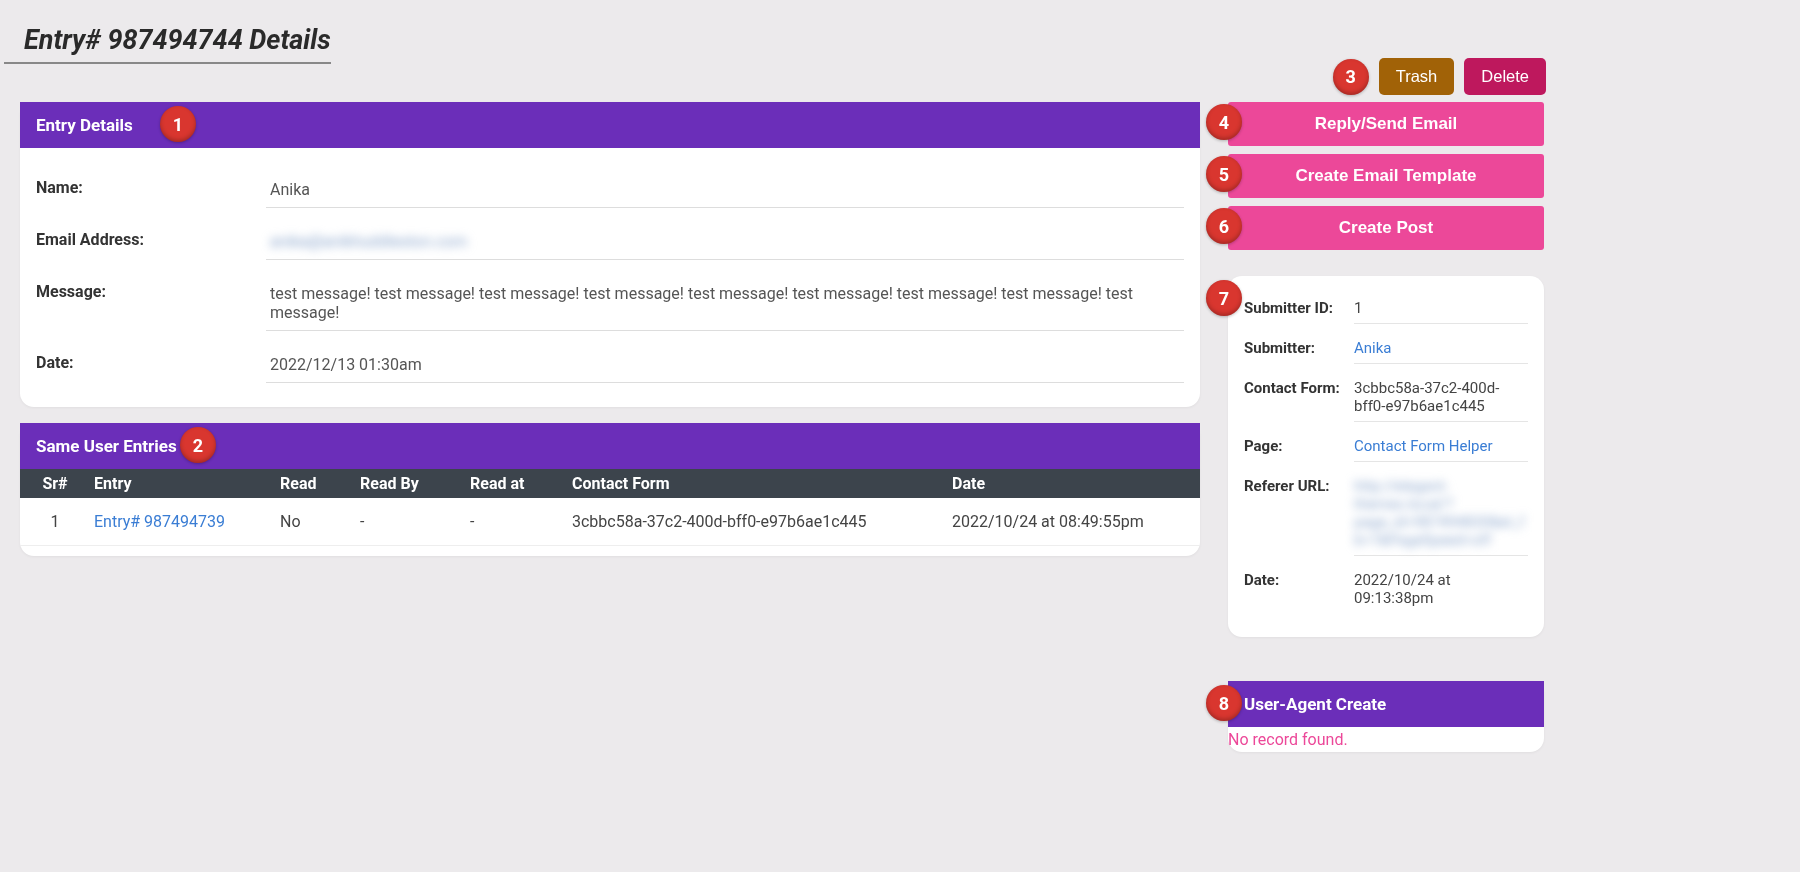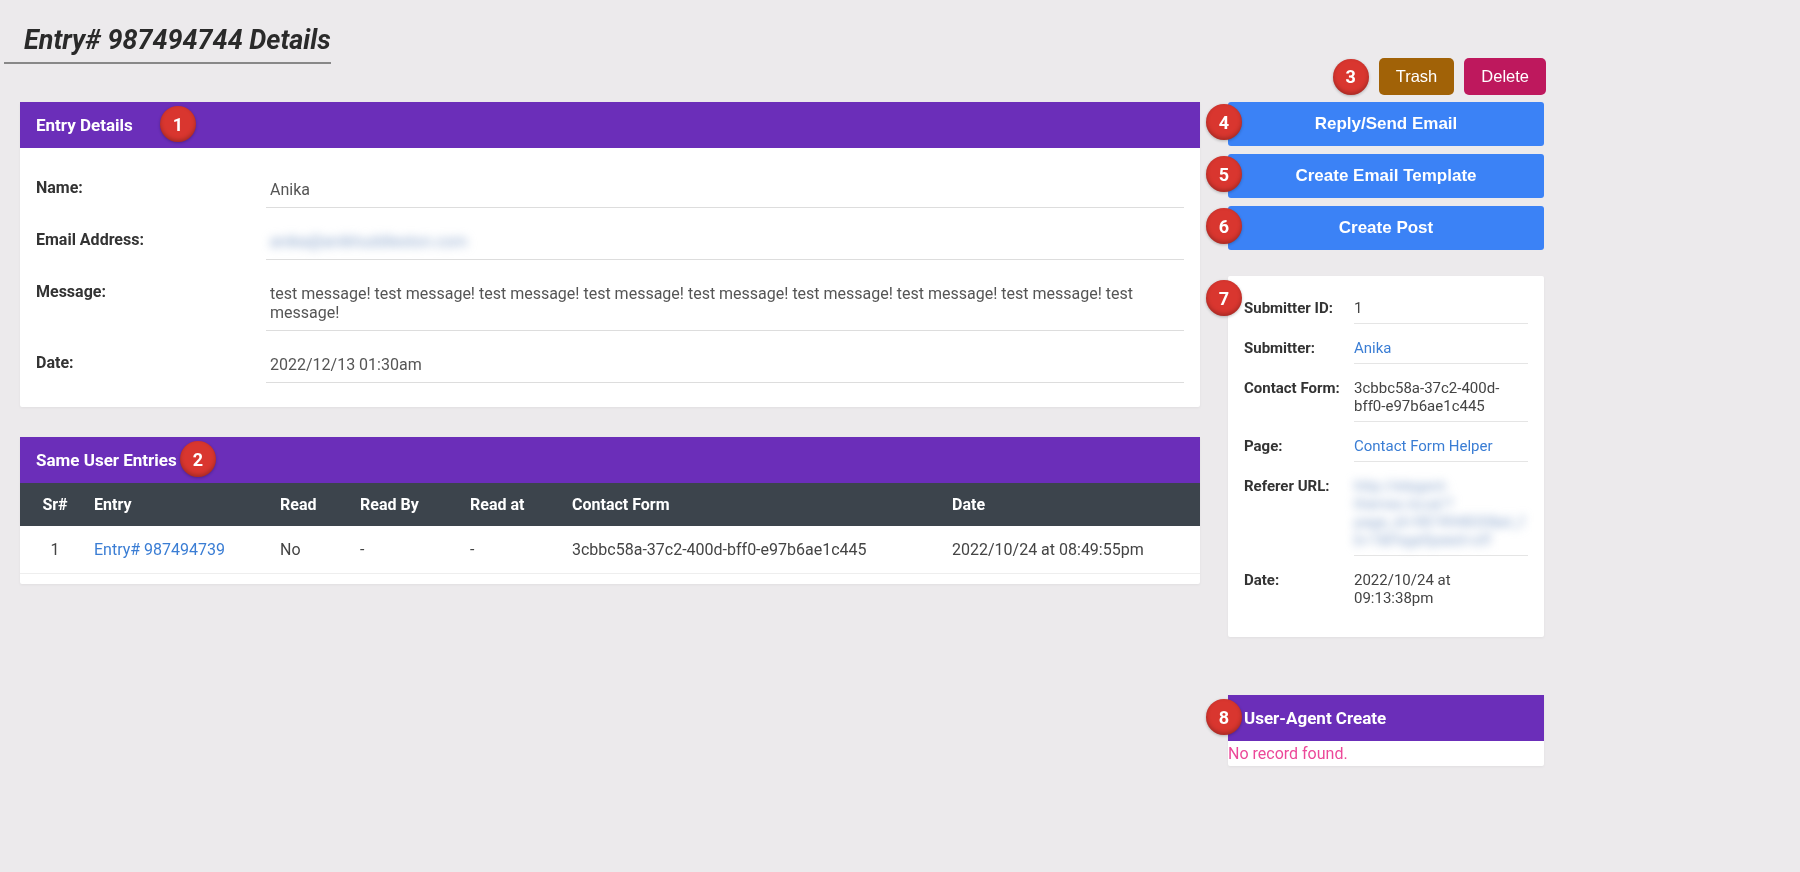--- a/index.html
+++ b/index.html
@@ -46,23 +46,23 @@
     padding: 0 20px 0 20px;
     gap: 28px;
     align-items: flex-start;
     margin-top: 14px;
   }
   .left-col { width: 1180px; }
   .right-col { width: 316px; position: relative; }
 
   .panel {
     background: #fff;
-    border-radius: 2px;
+    border-radius: 14px;
     box-shadow: 0 1px 3px rgba(0,0,0,0.05);
-    margin-bottom: 30px;
+    margin-bottom: 16px;
     overflow: visible;
   }
   .panel-header {
     background: #6b2eb9;
     color: #fff;
     font-weight: 700;
     font-size: 17px;
     padding: 13px 16px;
     position: relative;
   }
@@ -87,21 +87,21 @@
     font-size: 16px;
     color: #555;
     padding: 8px 4px 8px 4px;
     border-bottom: 1px solid #ddd;
   }
   .blur { filter: blur(5px); color: #8aa5cc; }
 
   .action-btn {
     display: block;
     width: 100%;
-    background: #3b82f6;
+    background: #ec4899;
     color: #fff;
     font-weight: 700;
     font-size: 17px;
     border: none;
     padding: 12px 0;
     margin-bottom: 8px;
     border-radius: 3px;
     cursor: pointer;
     text-align: center;
     position: relative;
@@ -128,21 +128,21 @@
     word-break: break-word;
   }
   .meta-link { color: #3a7dd4; cursor: pointer; }
 
   .table-header {
     background: #3c444c;
     color: #fff;
     display: flex;
     font-weight: 700;
     font-size: 16px;
-    padding: 12px 0;
+    padding: 5px 0;
   }
   .table-row {
     display: flex;
     font-size: 16px;
     padding: 14px 0;
     color: #444;
     border-bottom: 1px solid #eee;
   }
   .col-sr { width: 70px; text-align: center; }
   .col-entry { width: 190px; padding-left: 4px; }

